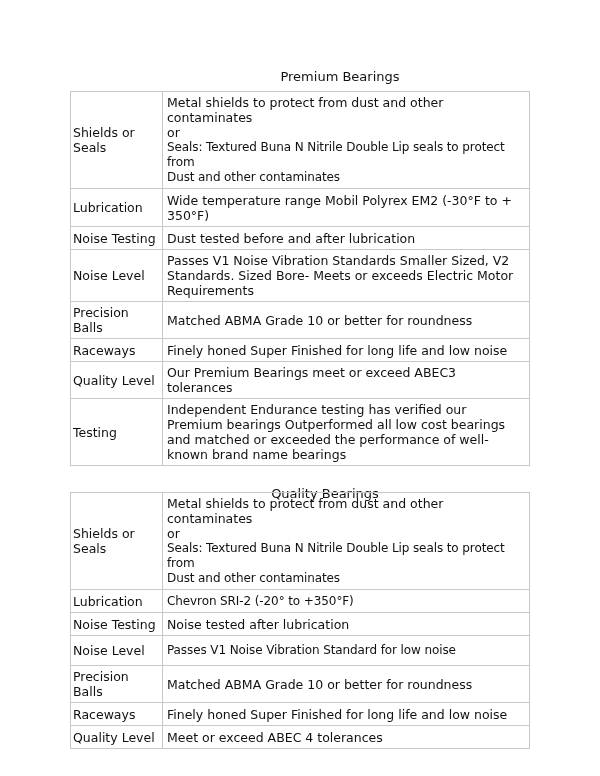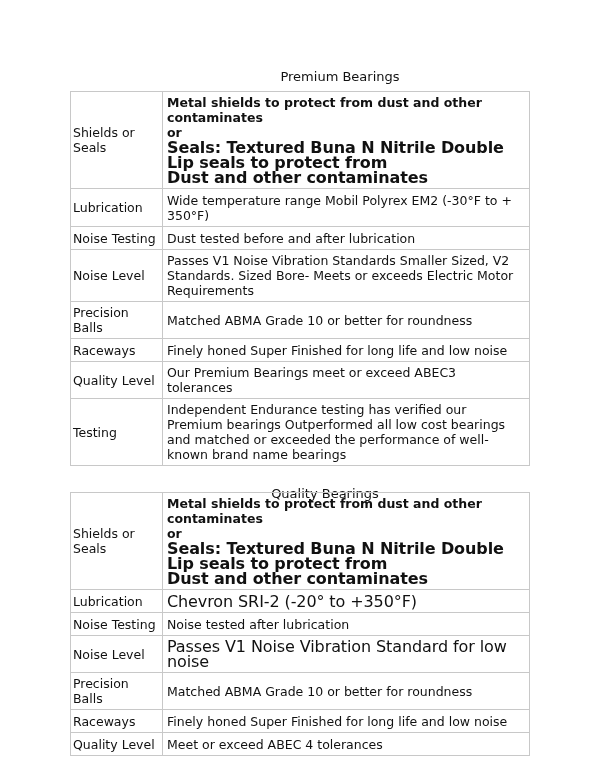--- a/index.html
+++ b/index.html
@@ -44,24 +44,24 @@
     }
     table.spec td.label {
       width: 87px;
       text-align: left;
       padding: 3px 2px;
     }
     table.spec td.value {
       text-align: left;
     }
     .small {
-      font-size: 16px;
+      font-size: 12px;
       letter-spacing: -0.1px;
     }
-    .line { display: block; font-weight: bold; }
+    .line { display: block; }
   </style>
 </head>
 <body>
 
 <div id="premium-title" class="section-title">Premium Bearings</div>
 
 <table id="premium-table" class="spec">
   <tbody>
     <tr style="height:66px;">
       <td class="label">Shields or Seals</td>

